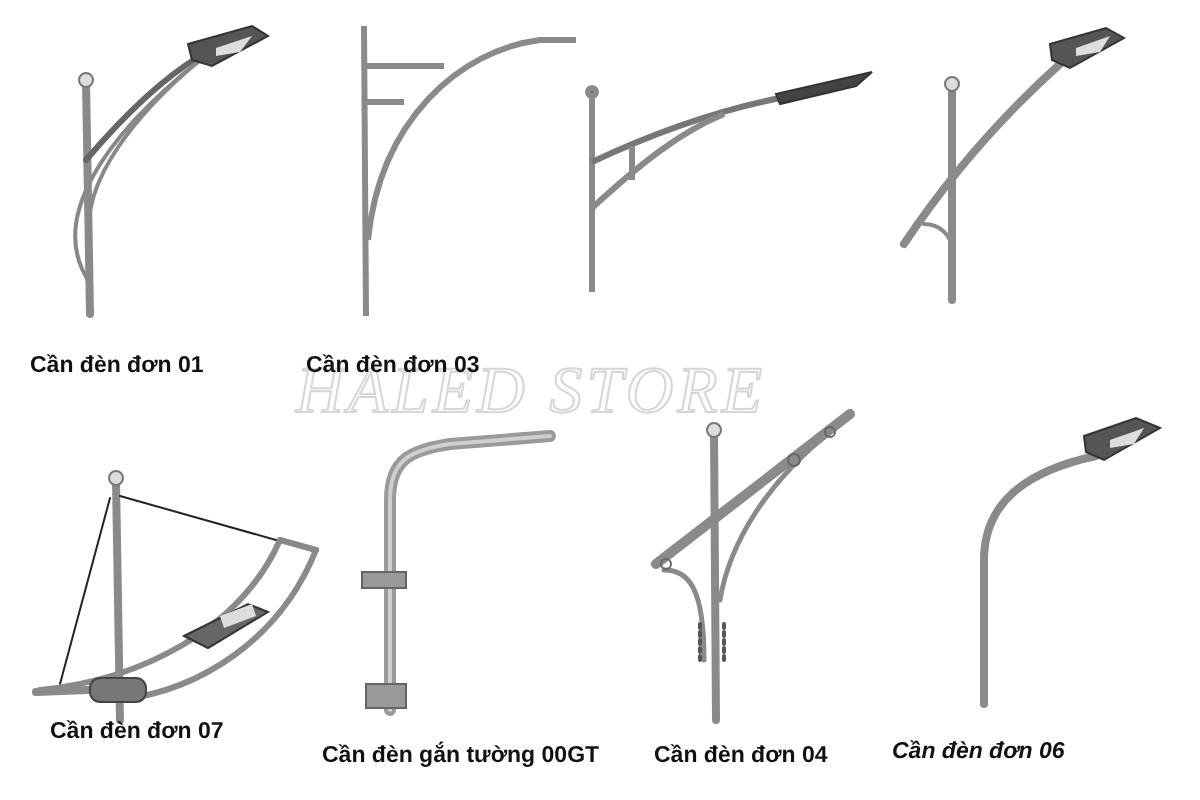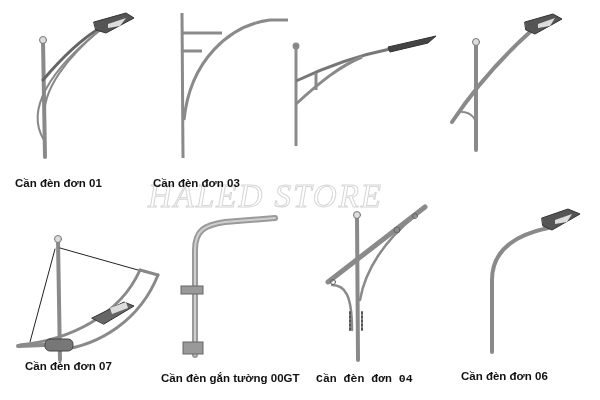--- a/index.html
+++ b/index.html
@@ -99,15 +99,15 @@
         <path d="M542 218 L568 209 L580 214 L552 230 L543 226 Z" fill="#555" stroke="#333"></path>
         <path d="M555 220 L572 214 L567 222 L555 224 Z" fill="#ddd"></path>
       </g>
     </g>
   </svg>
 
   <div class="label" style="left:15px; top:177px;">Cần đèn đơn 01</div>
   <div class="label" style="left:153px; top:177px;">Cần đèn đơn 03</div>
   <div class="label" style="left:25px; top:360px;text-align:right;">Cần đèn đơn 07</div>
   <div class="label" style="left:145px; top:372px;margin-left:16px;">Cần đèn gắn tường 00GT</div>
-  <div class="label" style="left:316px; top:372px;font-family:Liberation Mono, monospace;">Cần đèn đơn 04</div>
-  <div class="label" style="left:461px; top:370px;">Cần đèn đơn 06</div>
+  <div class="label" style="left:327px; top:372px;">Cần đèn đơn 04</div>
+  <div class="label" style="left:446px; top:370px;font-style:italic;">Cần đèn đơn 06</div>
 </div>
 
 </body></html>

